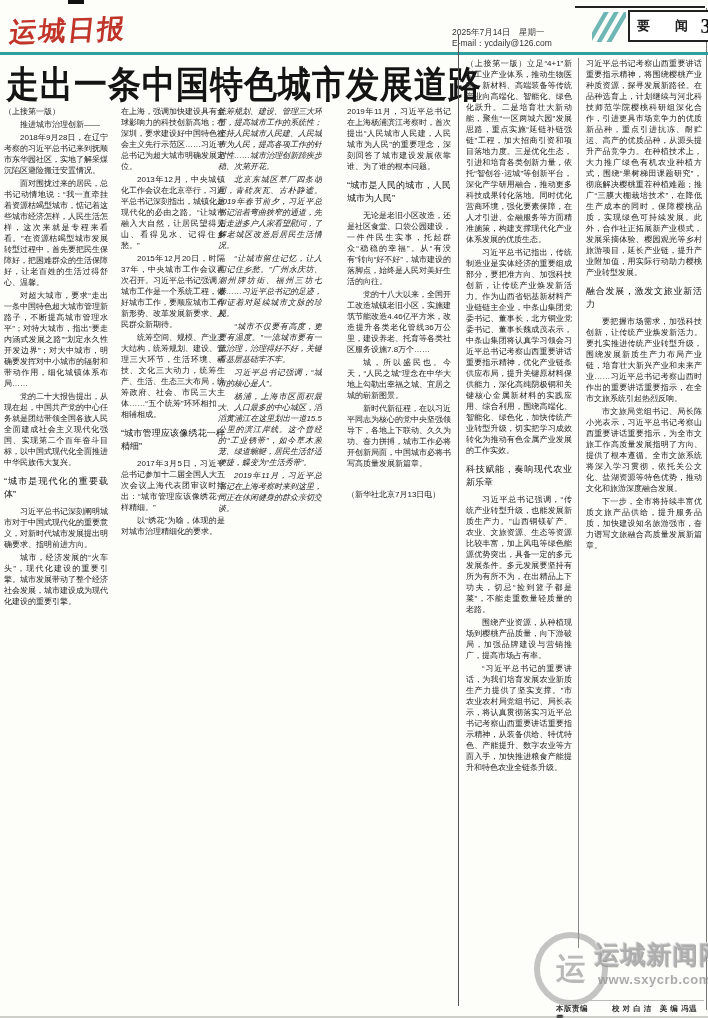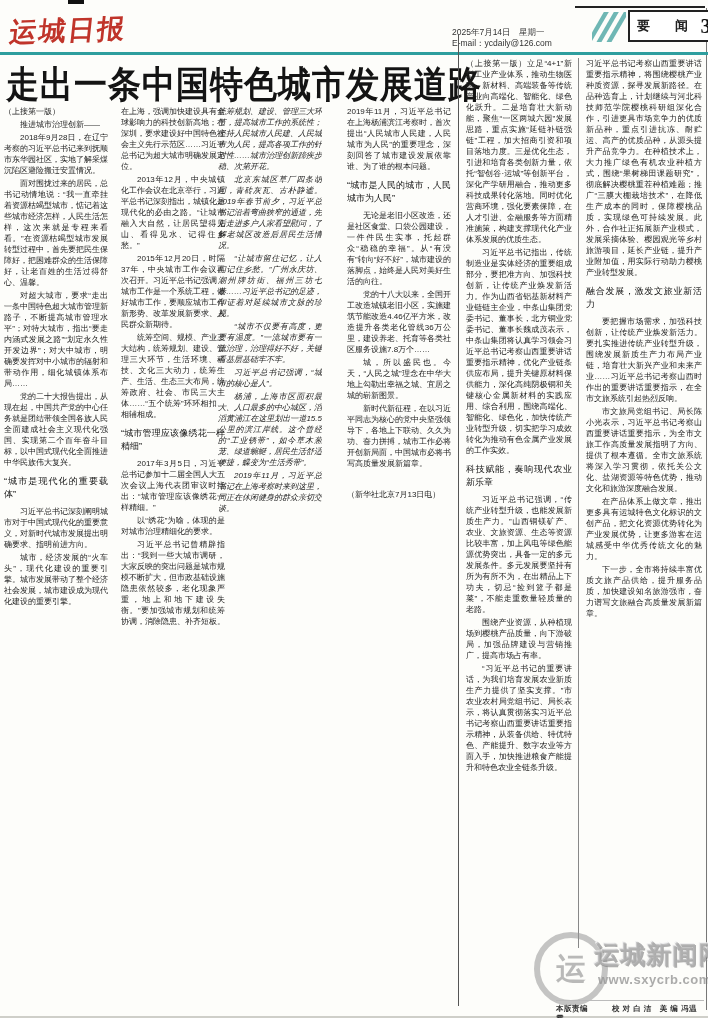--- a/index.html
+++ b/index.html
@@ -101,21 +101,20 @@
       <p>城市，经济发展的“火车头”，现代化建设的重要引擎。城市发展带动了整个经济社会发展，城市建设成为现代化建设的重要引擎。</p>
     </div>
   <div id="mcol2" class="col">
       <p class="noindent">在上海，强调加快建设具有全球影响力的科技创新高地；在深圳，要求建设好中国特色社会主义先行示范区……习近平总书记为超大城市明确发展定位。</p>
       <p>2013年12月，中央城镇化工作会议在北京举行，习近平总书记深刻指出，城镇化是现代化的必由之路。“让城市融入大自然，让居民望得见山、看得见水、记得住乡愁。”</p>
       <p>2015年12月20日，时隔37年，中央城市工作会议再次召开。习近平总书记强调，城市工作是一个系统工程，做好城市工作，要顺应城市工作新形势、改革发展新要求、人民群众新期待。</p>
       <p>统筹空间、规模、产业三大结构，统筹规划、建设、管理三大环节，生活环境、科技、文化三大动力，统筹生产、生活、生态三大布局，统筹政府、社会、市民三大主体……“五个统筹”环环相扣、相辅相成。</p>
       <p class="head">“城市管理应该像绣花一样精细”</p>
       <p>2017年3月5日，习近平总书记参加十二届全国人大五次会议上海代表团审议时指出：“城市管理应该像绣花一样精细。”</p>
       <p>以“绣花”为喻，体现的是对城市治理精细化的要求。</p>
-      <p>习近平总书记曾精辟指出：“我到一些大城市调研，大家反映的突出问题是城市规模不断扩大，但市政基础设施隐患依然较多，老化现象严重，地上和地下建设失衡。”要加强城市规划和统筹协调，消除隐患、补齐短板。</p>
     </div>
   <div id="mcol3" class="col">
       <p class="noindent">统筹规划、建设、管理三大环节，提高城市工作的系统性；坚持人民城市人民建、人民城市为人民，提高各项工作的针对性……城市治理创新蹄疾步稳、次第开花。</p>
       <p>北京东城区草厂四条胡同，青砖灰瓦、古朴静谧。2019年春节前夕，习近平总书记沿着弯曲狭窄的通道，先后走进多户人家看望慰问，了解老城区改造后居民生活情况。</p>
       <p>“让城市留住记忆，让人们记住乡愁。”广州永庆坊、潮州牌坊街、福州三坊七巷……习近平总书记的足迹，印证着对延续城市文脉的珍视。</p>
       <p>“城市不仅要有高度，更要有温度。”一流城市要有一流治理，治理得好不好，关键看基层基础牢不牢。</p>
       <p>习近平总书记强调，“城市的核心是人”。</p>
       <p>杨浦，上海市区面积最大、人口最多的中心城区，滔滔黄浦江在这里划出一道15.5公里的滨江岸线。这个曾经的“工业锈带”，如今草木葱茏、绿道蜿蜒，居民生活舒适便捷，蝶变为“生活秀带”。</p>
       <p>2019年11月，习近平总书记在上海考察时来到这里，同正在休闲健身的群众亲切交谈。</p>
     </div>
@@ -138,21 +137,20 @@
       <p class="head">科技赋能，奏响现代农业新乐章</p>
       <p>习近平总书记强调，“传统产业转型升级，也能发展新质生产力。”山西铜镁矿产、农业、文旅资源、生态等资源比较丰富，加上风电等绿色能源优势突出，具备一定的多元发展条件。多元发展要坚持有所为有所不为，在出精品上下功夫，切忌“捡到篮子都是菜”，不能走重数量轻质量的老路。</p>
       <p>围绕产业资源，从种植现场到樱桃产品质量，向下游破局，加强品牌建设与营销推广，提高市场占有率。</p>
       <p>“习近平总书记的重要讲话，为我们培育发展农业新质生产力提供了坚实支撑。”市农业农村局党组书记、局长表示，将认真贯彻落实习近平总书记考察山西重要讲话重要指示精神，从装备供给、特优特色、产能提升、数字农业等方面入手，加快推进粮食产能提升和特色农业全链条升级。</p>
     </div>
   <div id="scol2" class="col">
       <p class="noindent">习近平总书记考察山西重要讲话重要指示精神，将围绕樱桃产业种质资源，探寻发展新路径。在品种选育上，计划继续与河北科技师范学院樱桃科研组深化合作，引进更具市场竞争力的优质新品种，重点引进抗冻、耐贮运、高产的优质品种，从源头提升产品竞争力。在种植技术上，大力推广绿色有机农业种植方式，围绕“果树梯田课题研究”，彻底解决樱桃重茬种植难题；推广“三膜大棚栽培技术”，在降低生产成本的同时，保障樱桃品质，实现绿色可持续发展。此外，合作社正拓展新产业模式，发展采摘体验、樱园观光等乡村旅游项目，延长产业链，提升产业附加值，用实际行动助力樱桃产业转型发展。</p>
       <p class="head">融合发展，激发文旅业新活力</p>
       <p>要把握市场需求，加强科技创新，让传统产业焕发新活力。要扎实推进传统产业转型升级，围绕发展新质生产力布局产业链，培育壮大新兴产业和未来产业……习近平总书记考察山西时作出的重要讲话重要指示，在全市文旅系统引起热烈反响。</p>
       <p>市文旅局党组书记、局长陈小光表示，习近平总书记考察山西重要讲话重要指示，为全市文旅工作高质量发展指明了方向、提供了根本遵循。全市文旅系统将深入学习贯彻，依托关公文化、盐湖资源等特色优势，推动文化和旅游深度融合发展。</p>
-      <p>在产品体系上做文章，推出更多具有运城特色文化标识的文创产品，把文化资源优势转化为产业发展优势，让更多游客在运城感受中华优秀传统文化的魅力。</p>
       <p>下一步，全市将持续丰富优质文旅产品供给，提升服务品质，加快建设知名旅游强市，奋力谱写文旅融合高质量发展新篇章。</p>
     </div>
 
   <div id="watermark">
     <div id="wm-circle">运</div>
     <div id="wm-name">运城新闻网</div>
     <div id="wm-url">www.sxycrb.com</div>
   </div>
 
   <div id="footer">本版责编　　　校 对 白 洁　美 编 冯温霞</div>

